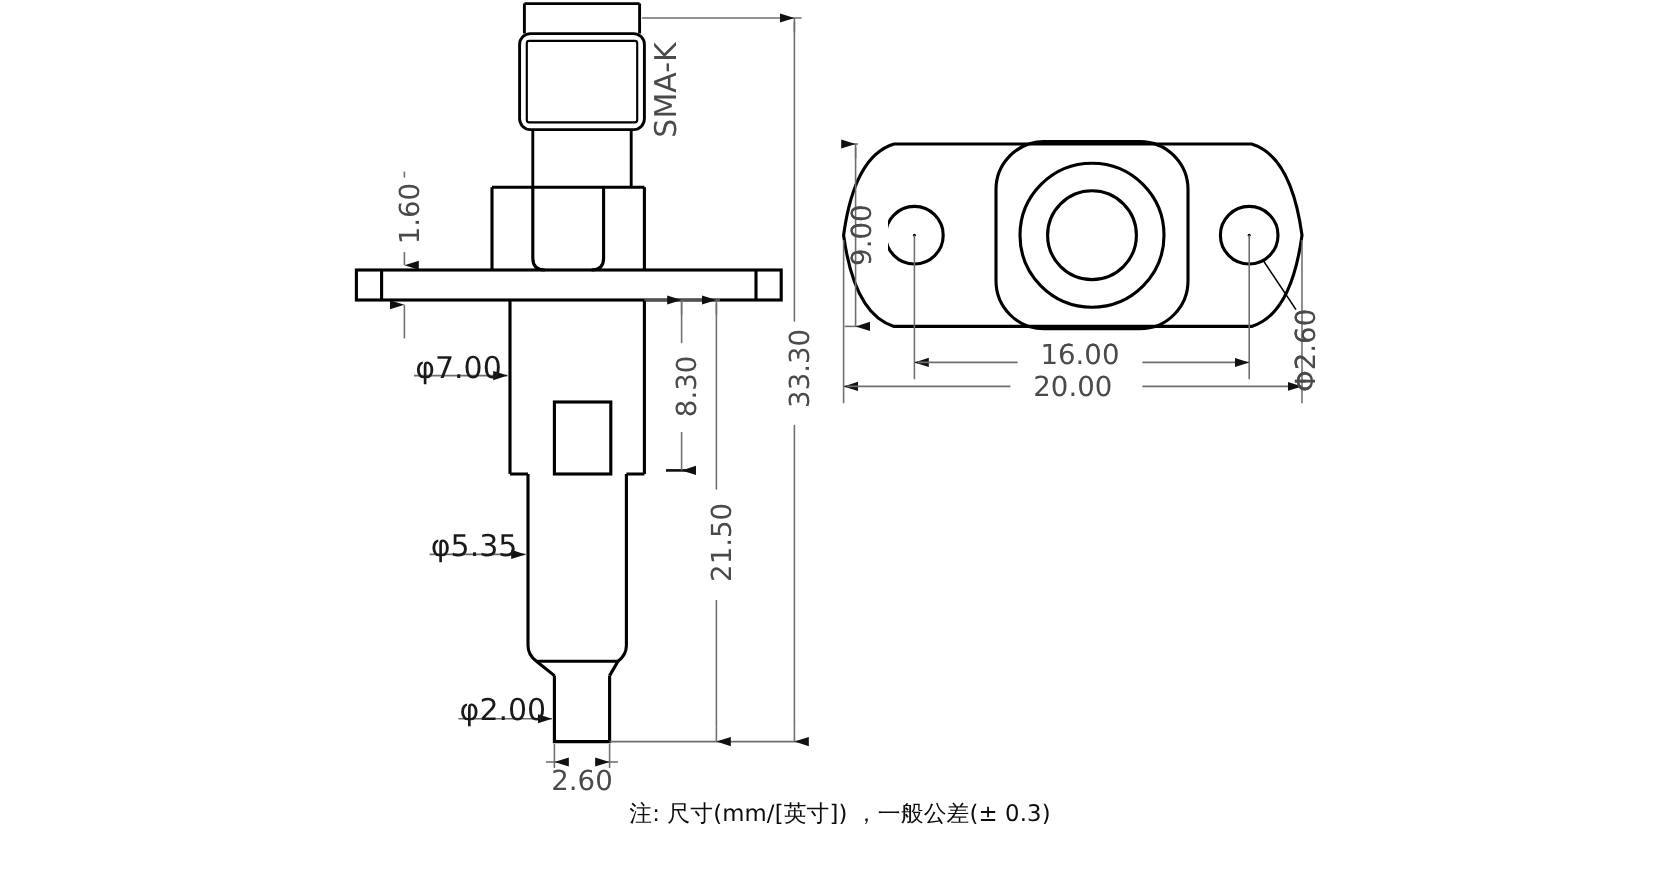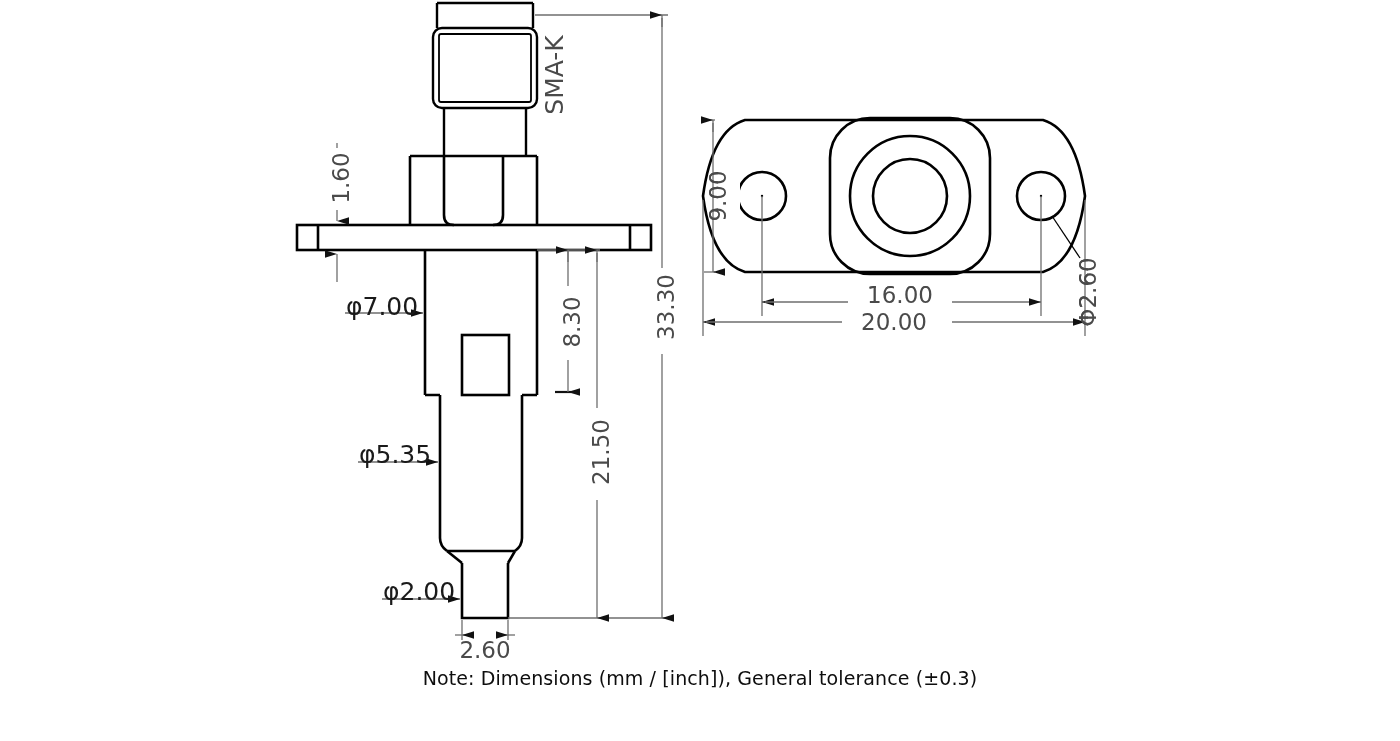--- a/index.html
+++ b/index.html
@@ -204,14 +204,14 @@
     <text transform="translate(726,196) rotate(-90)" text-anchor="middle">9.00</text>
     <text transform="translate(1096,292) rotate(-90)" text-anchor="middle">Φ2.60</text>
     <text x="900" y="303" text-anchor="middle">16.00</text>
     <text x="894" y="330" text-anchor="middle">20.00</text>
   </g>
 
 </svg>
 </div>
 
 <div class="notes">
-  <div class="note-line">Note: Dimensions (mm / [inch]), General tolerance (±0.3)</div>
+  <div class="note-line">注: 尺寸(mm/[英寸]) ，一般公差(± 0.3)</div>
 </div>
 
 </body></html>

